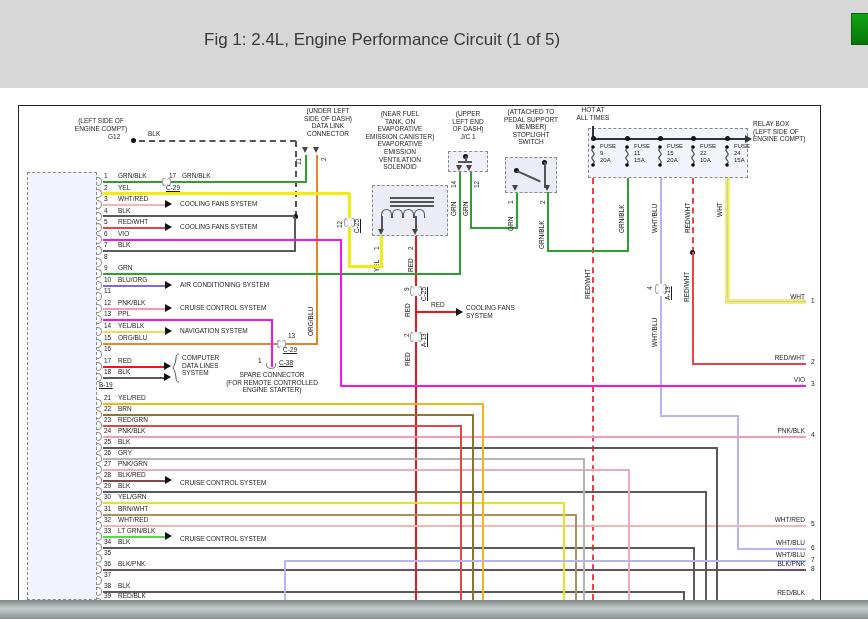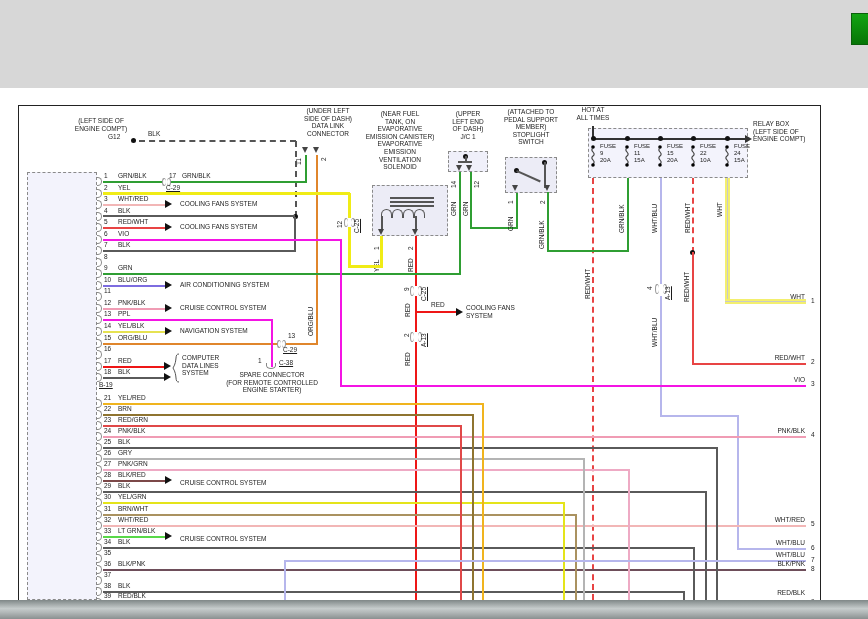--- a/index.html
+++ b/index.html
@@ -41,20 +41,21 @@
   #gbtn{position:absolute;left:851px;top:13px;width:26px;height:30px;background:linear-gradient(#12a412,#077507);border:1px solid #0a5f0a;}
   #frame{position:absolute;left:18px;top:105px;width:803px;height:512px;border:1.5px solid #222;box-sizing:border-box;}
   #band{position:absolute;left:0;top:600px;width:868px;height:19px;background:linear-gradient(#7f8787,#c6cccc 45%,#b2b8b8 65%,#8a9090);z-index:60;}
   svg{position:absolute;}
 </style>
 </head>
 <body>
 <div id="page">
 
 <div id="hdr"></div>
+<div id="title">Fig 1: 2.4L, Engine Performance Circuit (1 of 5)</div>
 <div id="gbtn"></div>
 
 <div id="frame"></div>
 
 <div class="dbox" style="left:27px;top:172px;width:70px;height:428px"></div>
 
 <div class="t tc" style="left:70px;top:117px;width:62px"><span>(LEFT SIDE OF</span><br><span>ENGINE COMPT)</span></div>
 <span class="t" style="left:108px;top:133px">G12</span>
 <div class="dot" style="left:131px;top:138px"></div>
 <span class="t" style="left:148px;top:130px">BLK</span>

